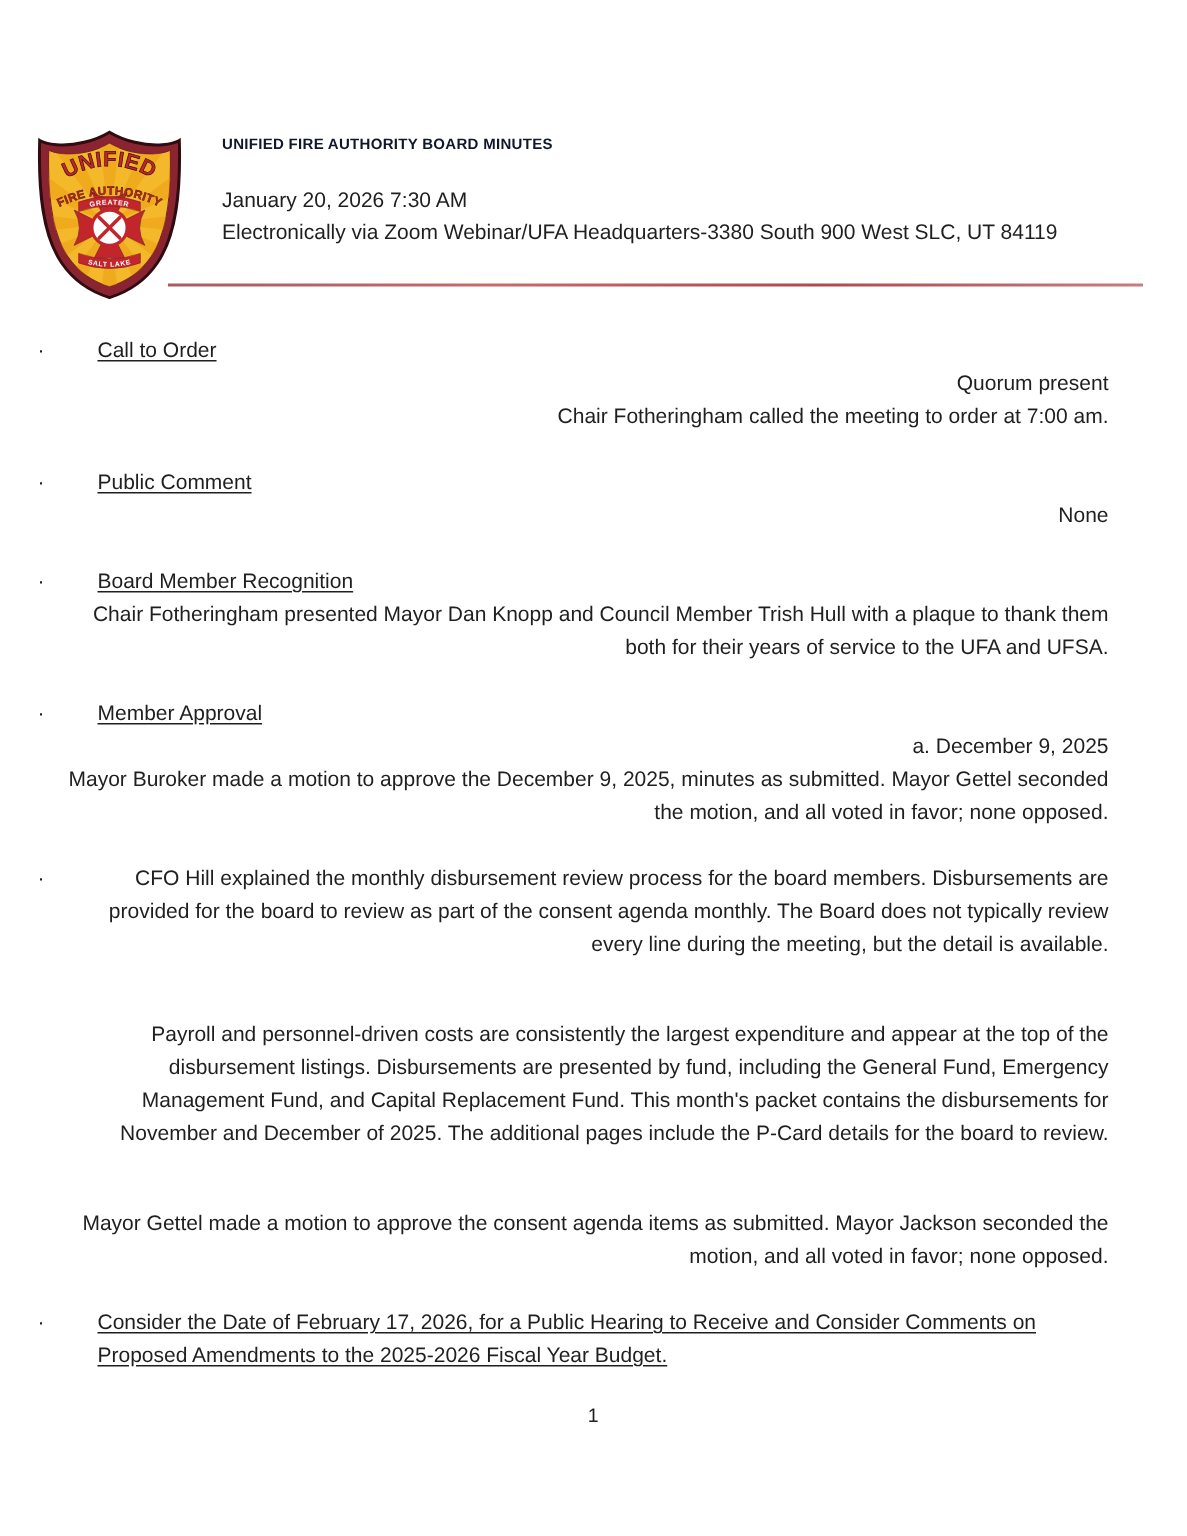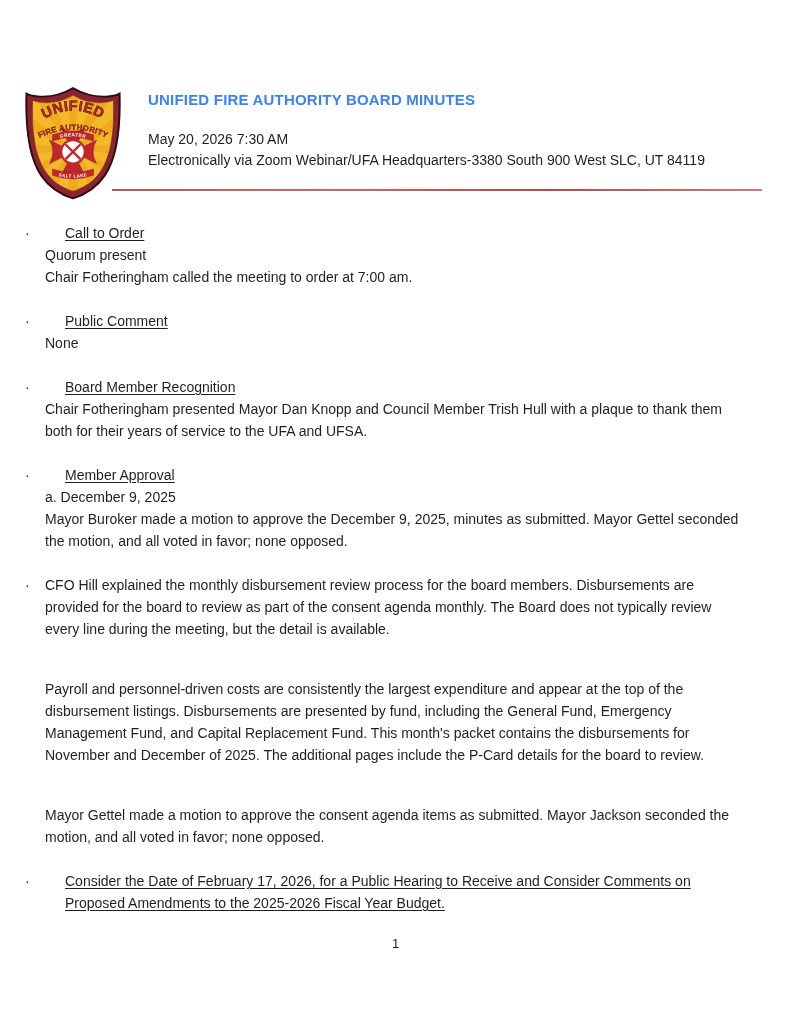--- a/index.html
+++ b/index.html
@@ -8,39 +8,39 @@
     width: 791px;
     height: 1024px;
     background: #ffffff;
     overflow: hidden;
     font-family: "Liberation Sans", "DejaVu Sans", sans-serif;
     color: #1f1f1f;
   }
   .logo { position: absolute; left: 24px; top: 86px; }
   .header-text { position: absolute; left: 148px; top: 91px; width: 625px; }
   .doc-title {
-    font-size: 15px;
+    font-size: 10px;
     font-weight: bold;
-    color: #3b82f6;
+    color: #0f172a;
     margin: 0 0 21px 0;
     letter-spacing: 0.2px;
   }
   .doc-sub { font-size: 14px; line-height: 20.5px; margin: 0; color: #1f1f1f; }
   .divider {
     position: absolute; left: 112px; top: 189px;
     width: 650px; height: 2px;
     background: linear-gradient(90deg, #a85c60, #c96a6a, #b2494c, #c77e7e);
     border: none;
   }
   .content { position: absolute; left: 25px; top: 222px; width: 714px; }
   .section { display: flex; margin-bottom: 22px; }
   .bullet { flex: 0 0 20px; width: 20px; font-size: 14px; line-height: 22px; color: #1f1f1f; }
   .section-content { flex: 1; font-size: 14px; line-height: 22px; max-width: 694px; }
   .section-heading { text-decoration: underline; text-underline-offset: 2px; margin-left: 20px; }
-  .para { margin: 0; }
+  .para { margin: 0; text-align: right; }
   .section.spaced .para + .para { margin-top: 38px; }
   .footer {
     position: absolute; top: 936px; left: 0; width: 100%;
     text-align: center; font-size: 13px; color: #1f1f1f;
   }
 </style>
 </head>
 <body>
 
 <div class="page">
@@ -99,21 +99,21 @@
     <text font-family="Liberation Sans, sans-serif" font-size="4.8" font-weight="bold" fill="#FFFFFF" letter-spacing="0.5">
       <textPath href="#arcG" xlink:href="#arcG" startOffset="50%" text-anchor="middle">GREATER</textPath>
     </text>
     <text font-family="Liberation Sans, sans-serif" font-size="4.6" font-weight="bold" fill="#FFFFFF" letter-spacing="0.5">
       <textPath href="#arcS" xlink:href="#arcS" startOffset="50%" text-anchor="middle">SALT LAKE</textPath>
     </text>
   </svg>
 
   <div class="header-text">
     <h1 class="doc-title">UNIFIED FIRE AUTHORITY BOARD MINUTES</h1>
-    <p class="doc-sub">May 20, 2026 7:30 AM</p>
+    <p class="doc-sub">January 20, 2026 7:30 AM</p>
     <p class="doc-sub">Electronically via Zoom Webinar/UFA Headquarters-3380 South 900 West SLC, UT 84119</p>
   </div>
 
   <div class="divider"></div>
 
   <main class="content" id="sections">
       <div class="section">
         <span class="bullet">·</span>
         <div class="section-content">
           <div class="section-heading">Call to Order</div>

